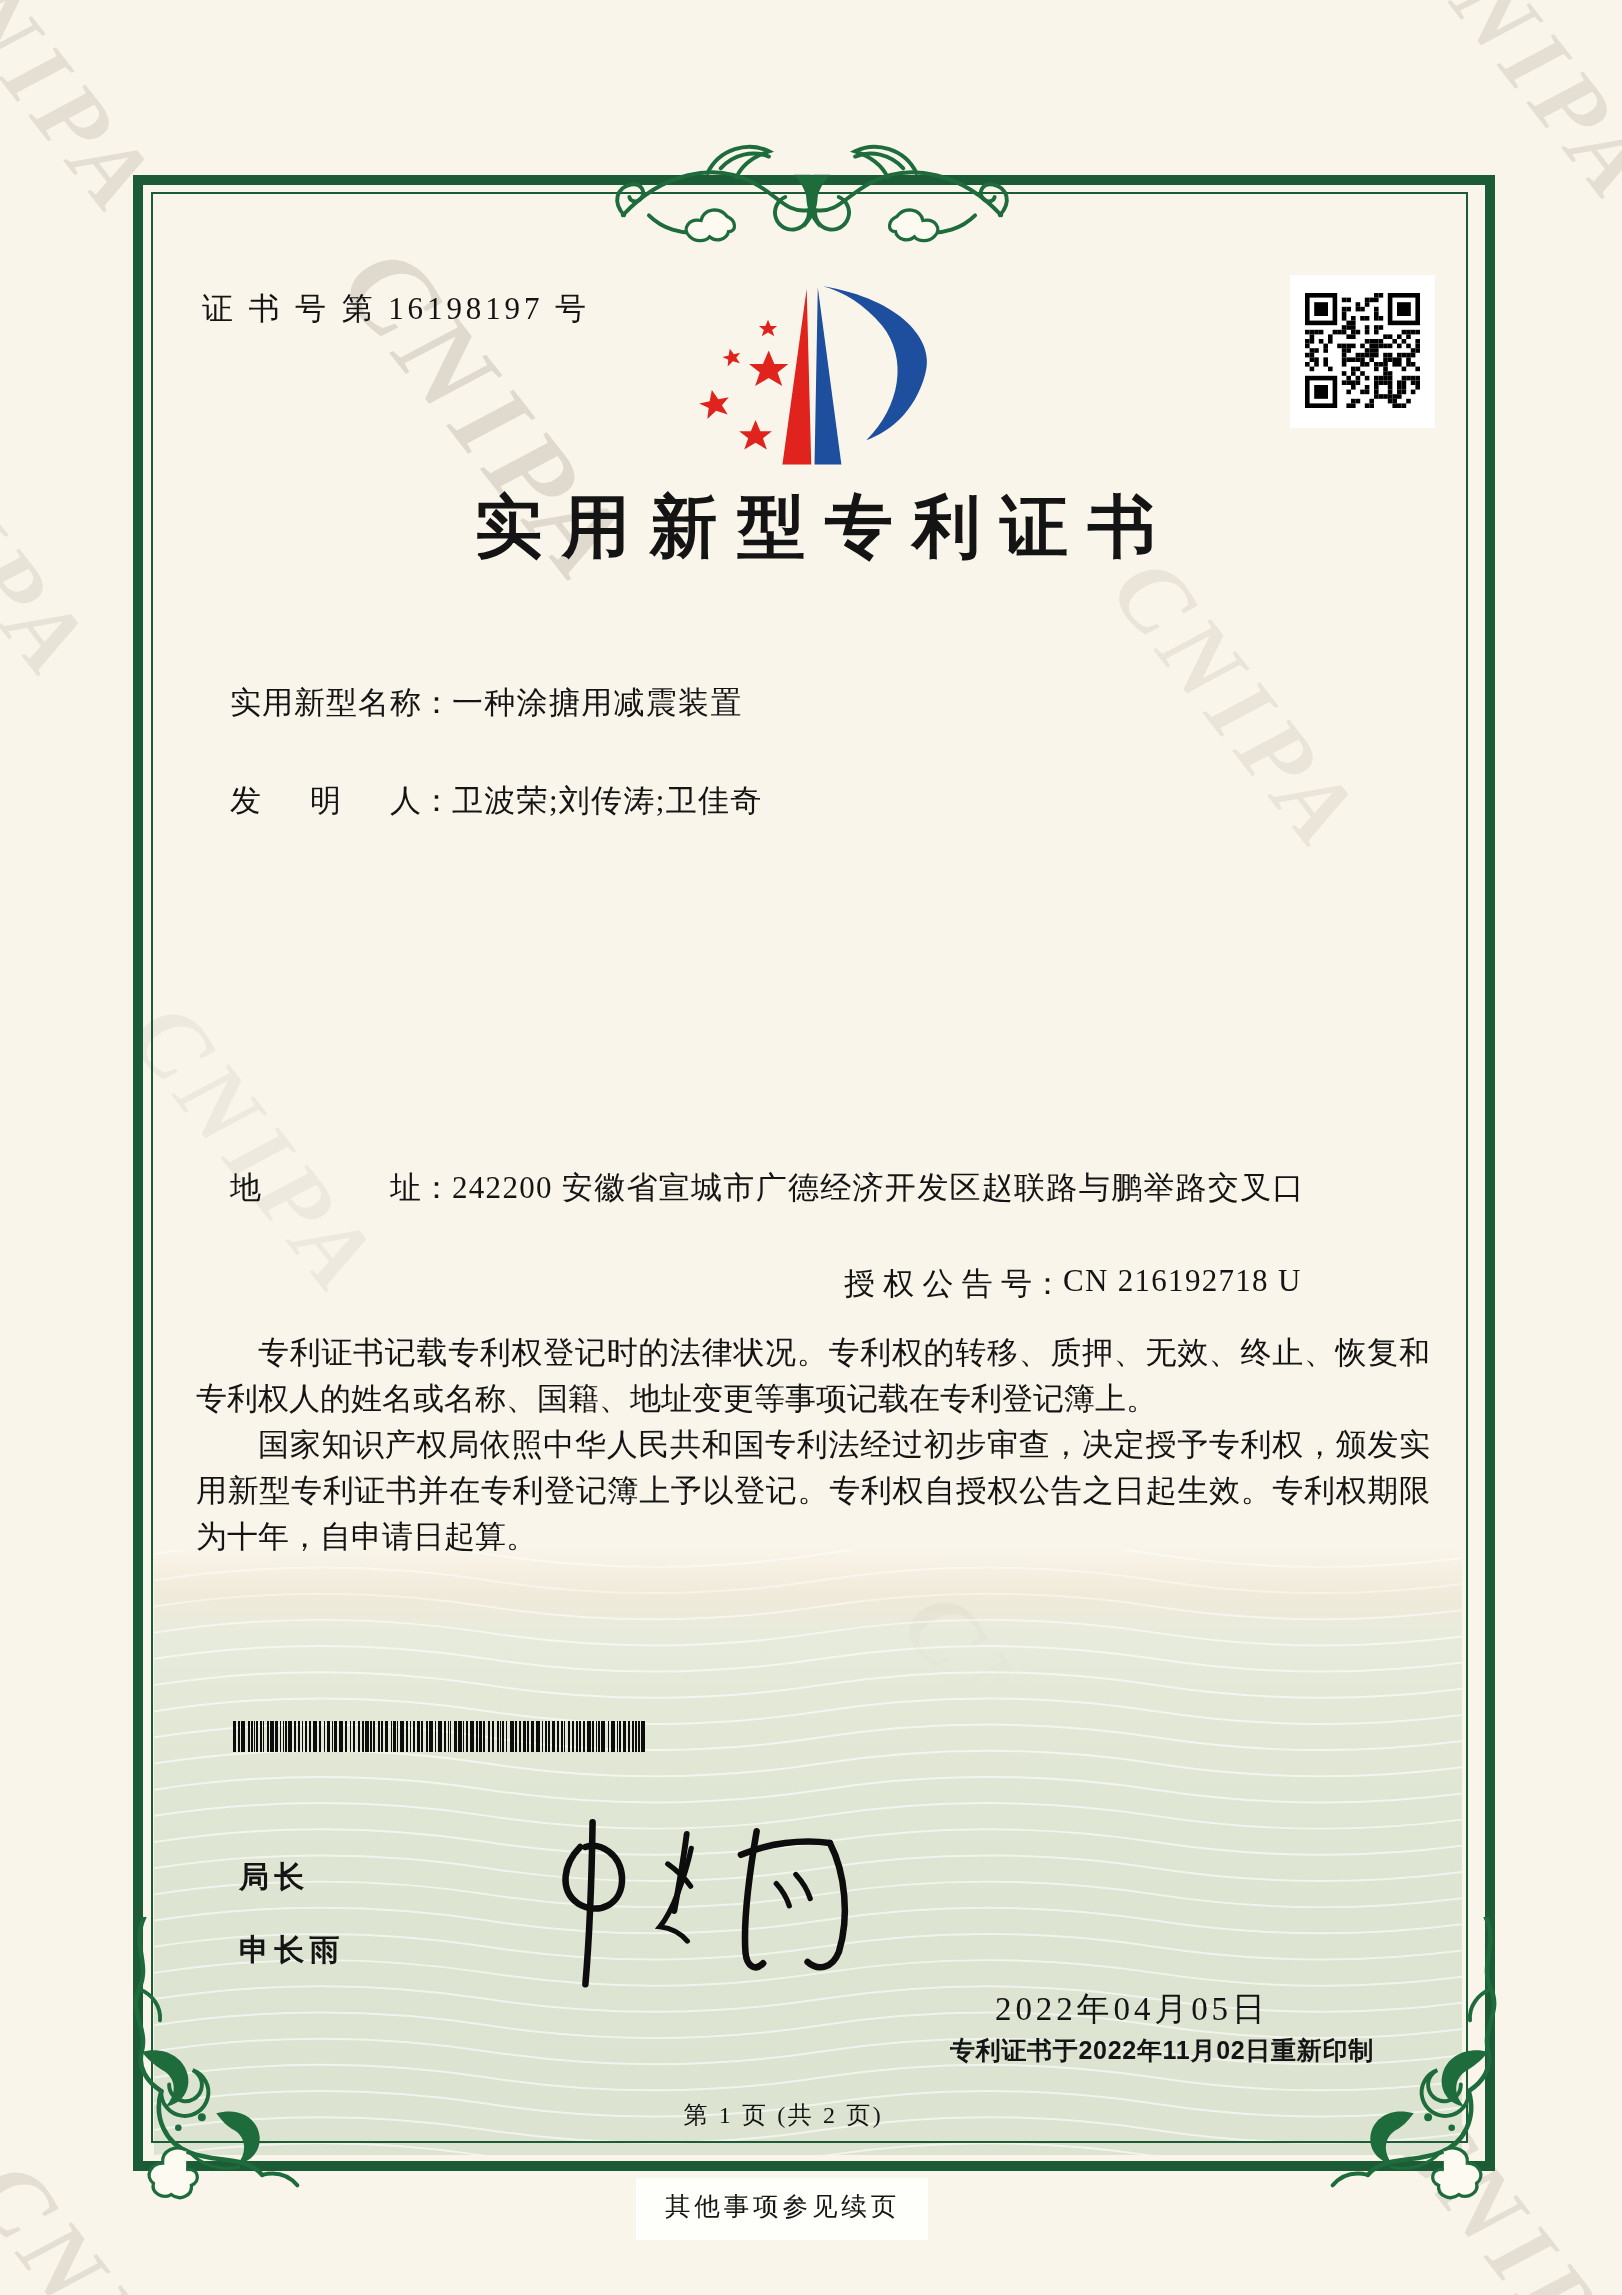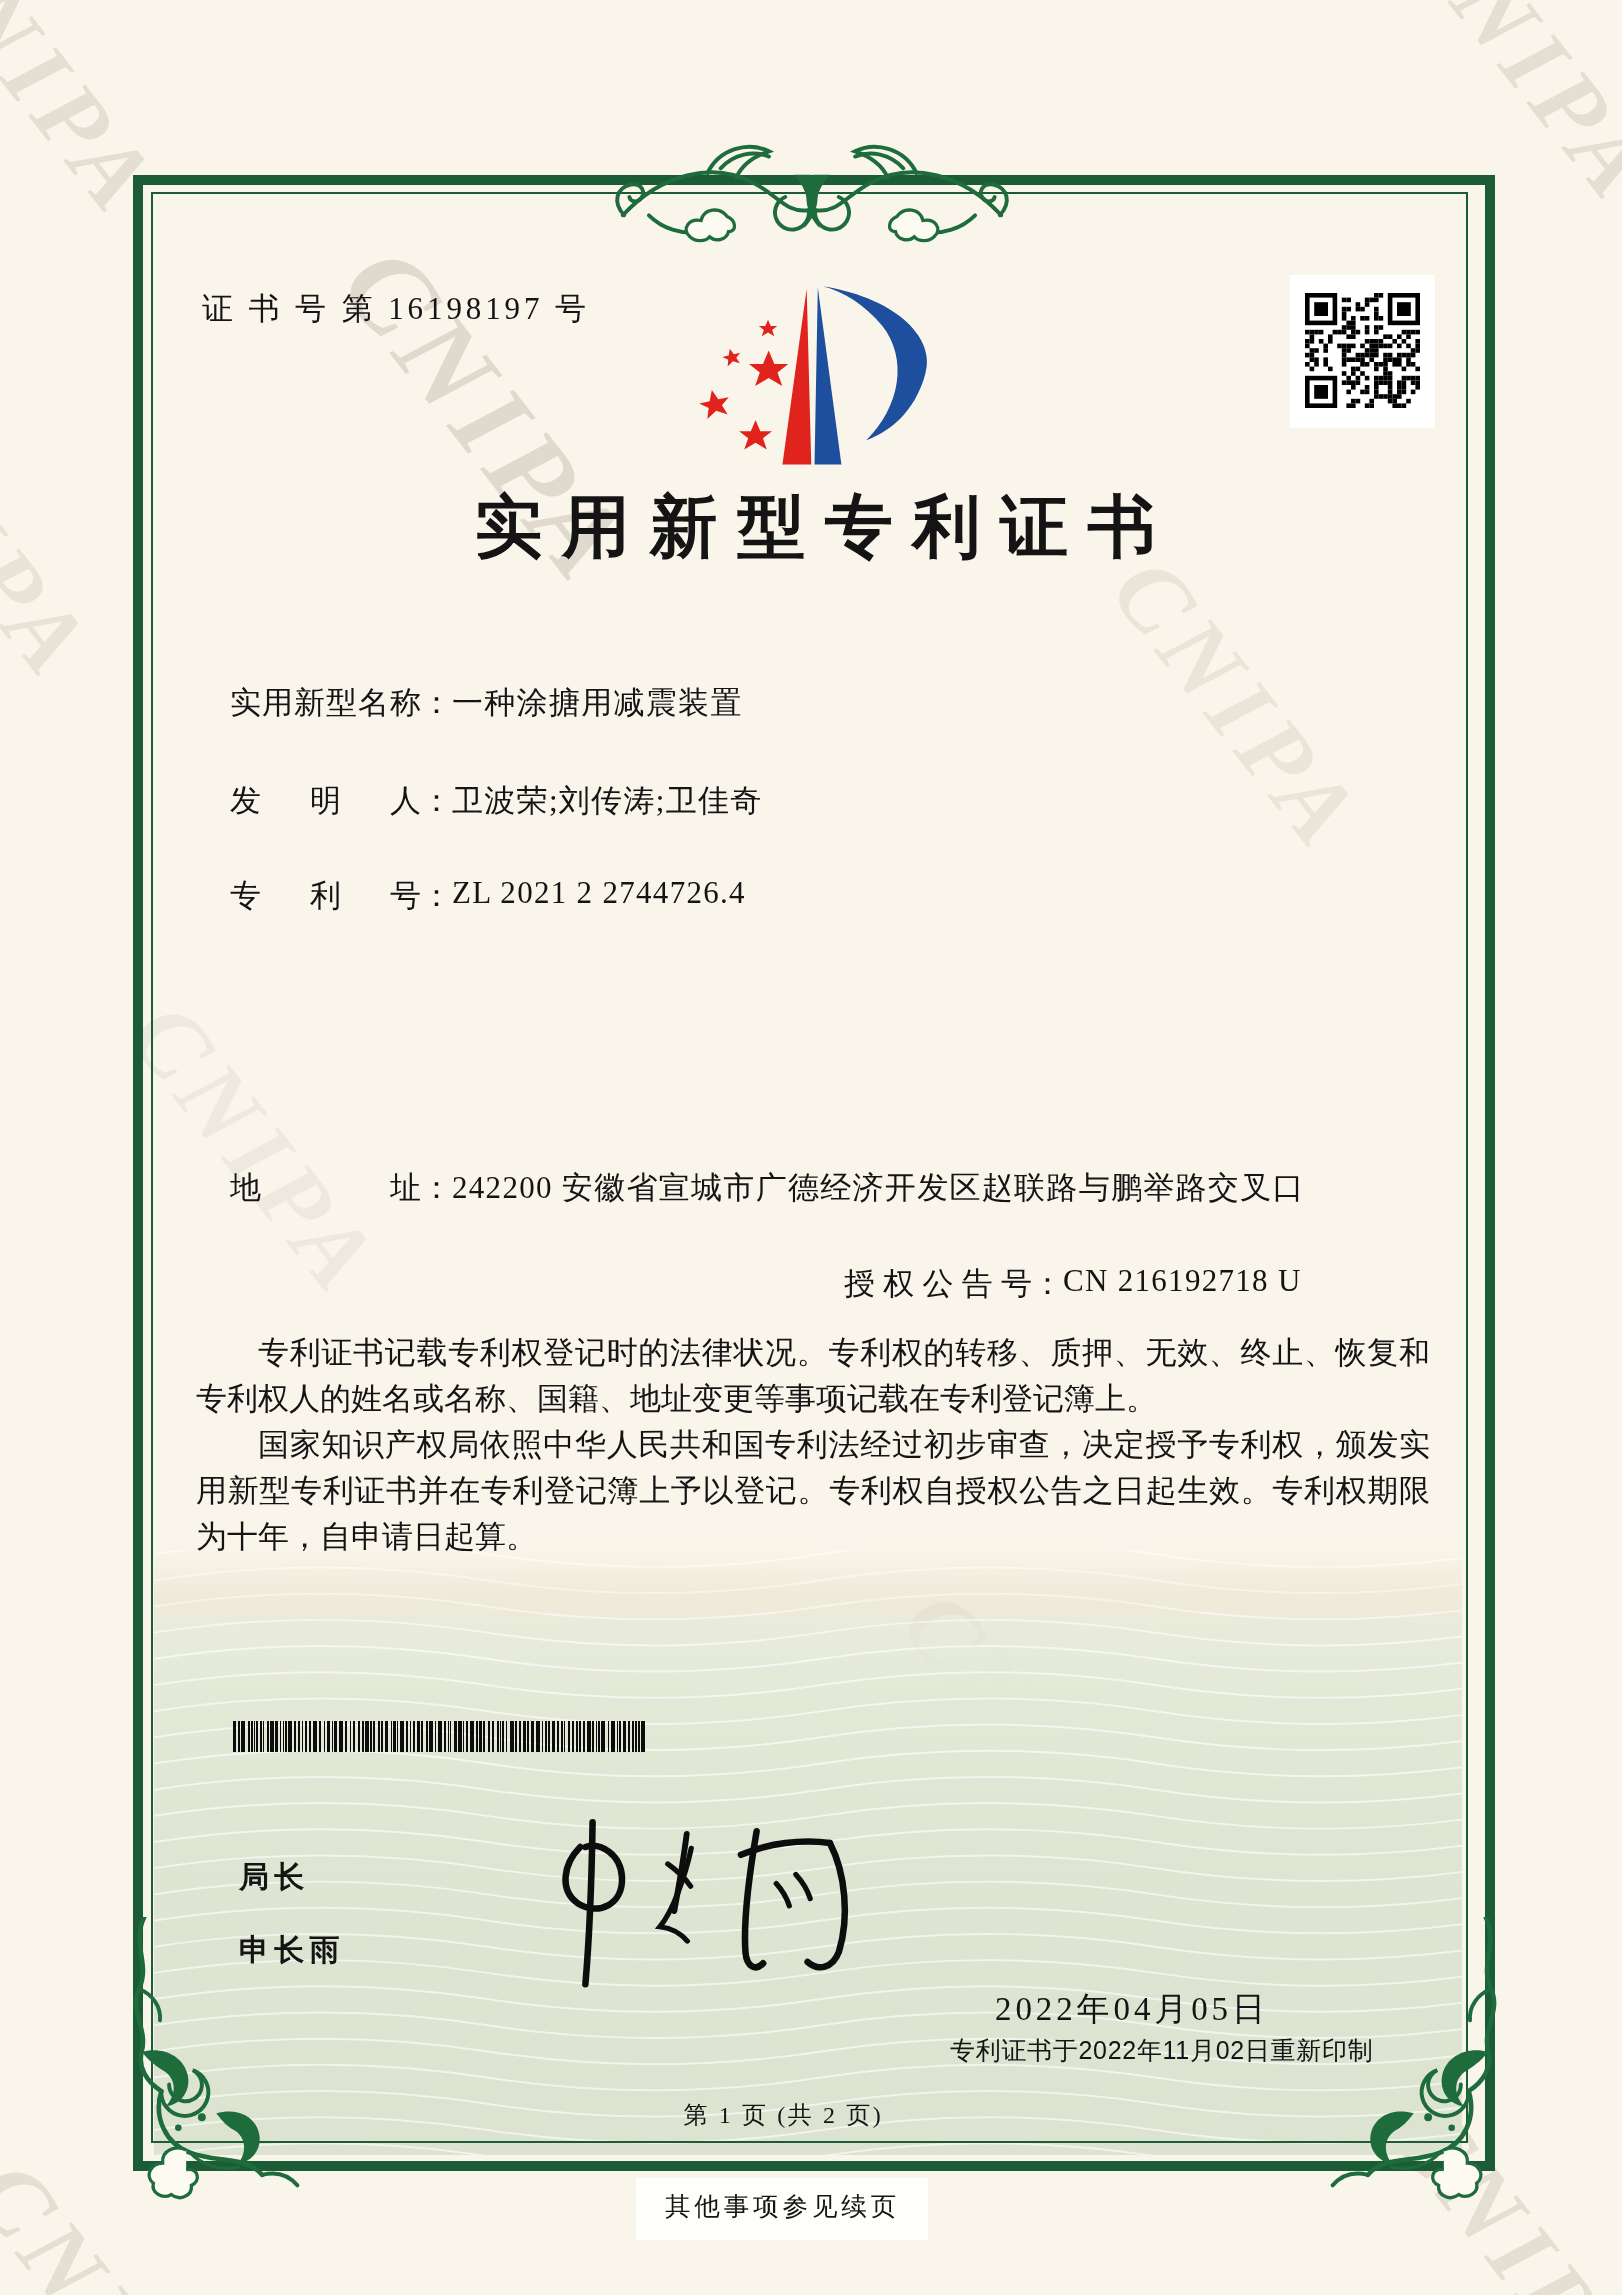--- a/index.html
+++ b/index.html
@@ -83,21 +83,21 @@
     position:absolute; left:239px; font-size:30px; font-weight:bold;
     font-family:"Liberation Sans", sans-serif; letter-spacing:5.2px;
   }
   .director-title{top:1857px;}
   .director-name{top:1930px;}
   .signature{position:absolute; left:487px; top:1813px;}
   .issue-date{
     position:absolute; left:995px; top:1987px; font-size:33px; letter-spacing:3.9px;
   }
   .reprint{
-    position:absolute; left:950px; top:2034px; font-size:25px; font-weight:normal;
+    position:absolute; left:950px; top:2034px; font-size:25px; font-weight:bold;
     font-family:"Liberation Sans", sans-serif; letter-spacing:0.7px;
   }
   .pagenum{
     position:absolute; left:152px; top:2099px; width:1263px; text-align:center;
     font-size:24px; letter-spacing:2.6px;
   }
   .footer-patch{
     position:absolute; left:636px; top:2178px; width:292px; height:62px;
     background:#fefefb;
   }
@@ -446,23 +446,20 @@
   </div>
 
   <div class="doc-title">实用新型专利证书</div>
 
   <div class="row" style="top:780px;">
     <span class="flabel">发明人</span><span class="colon">：</span><span class="fvalue">卫波荣;刘传涛;卫佳奇</span>
   </div>
   <div class="row" style="top:682px;">
     <span class="flabel">实用新型名称</span><span class="colon">：</span><span class="fvalue">一种涂搪用减震装置</span>
   </div>
-  <div class="row" style="top:875px;">
-    <span class="flabel">专利号</span><span class="colon">：</span><span class="fvalue">ZL 2021 2 2744726.4</span>
-  </div>
   <div class="row row-addr" style="top:1167px;">
     <span class="flabel">地址</span><span class="colon">：</span><span class="fvalue">242200 安徽省宣城市广德经济开发区赵联路与鹏举路交叉口</span>
   </div>
   <div class="grant-right">
     <span class="flabel">授权公告号</span><span class="colon">：</span><span class="fvalue">CN 216192718 U</span>
   </div>
 
   <div class="body-text">
     <p>专利证书记载专利权登记时的法律状况。专利权的转移、质押、无效、终止、恢复和专利权人的姓名或名称、国籍、地址变更等事项记载在专利登记簿上。</p>
     <p>国家知识产权局依照中华人民共和国专利法经过初步审查，决定授予专利权，颁发实用新型专利证书并在专利登记簿上予以登记。专利权自授权公告之日起生效。专利权期限为十年，自申请日起算。</p>

